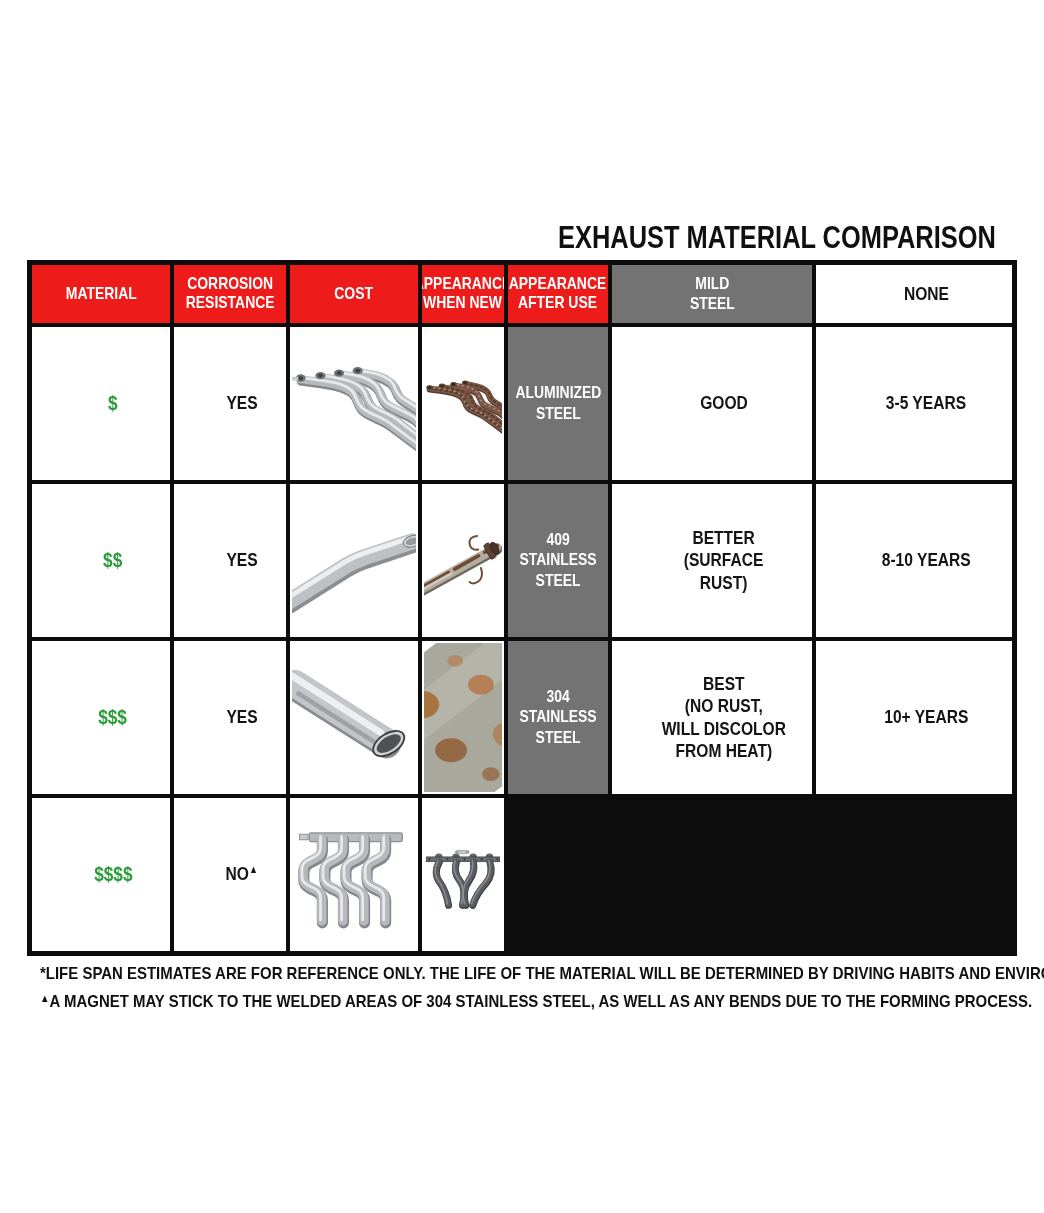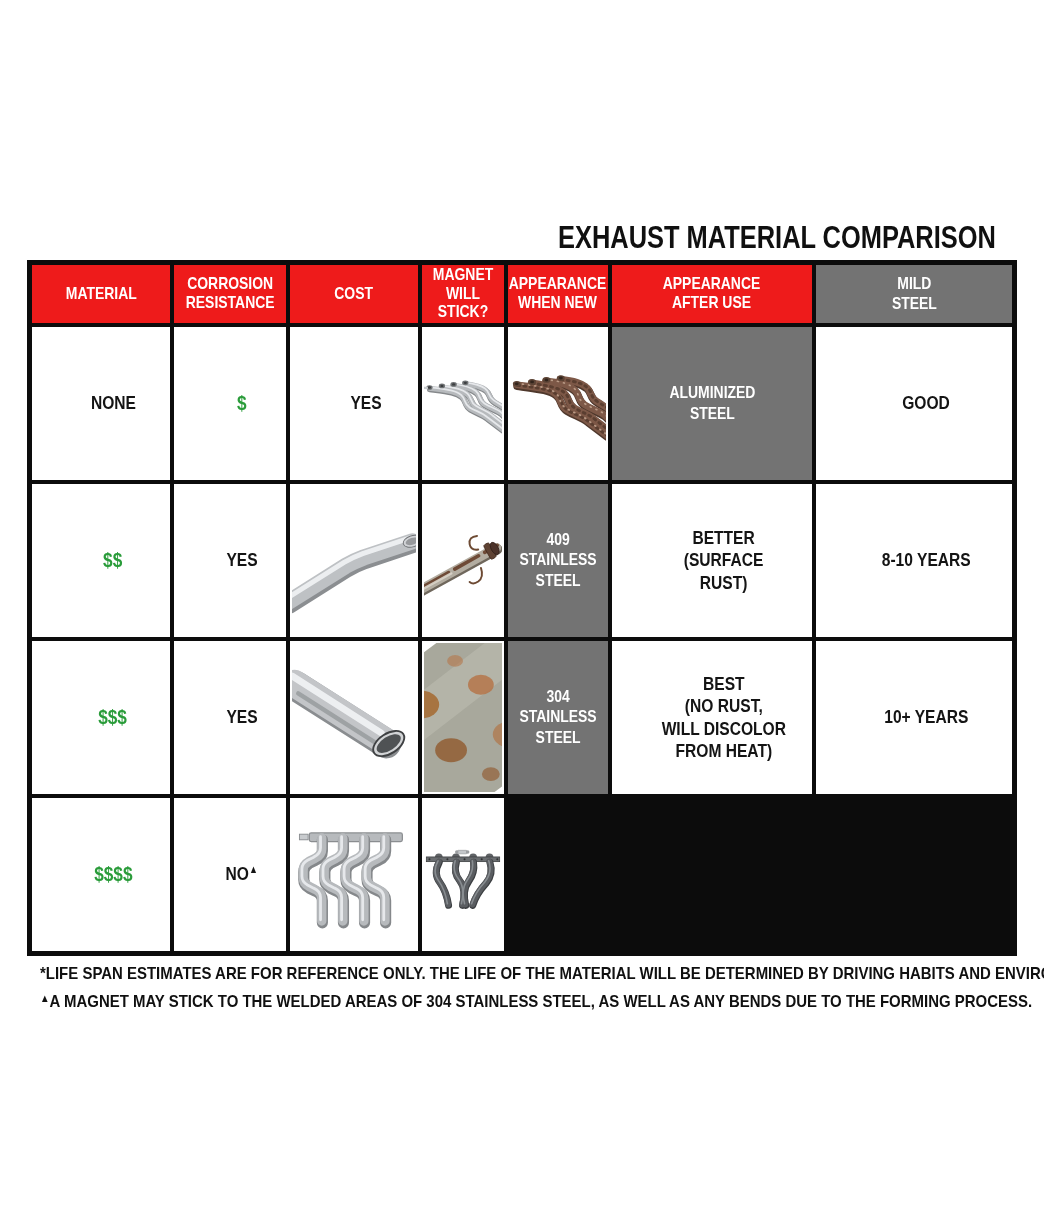--- a/index.html
+++ b/index.html
@@ -54,24 +54,20 @@
 
   <div class="cell head">
       <span class="cond pre">MATERIAL</span>
     </div>
   <div class="cell head">
       <span class="cond pre">CORROSION
 RESISTANCE</span>
     </div>
   <div class="cell head">
       <span class="cond pre">COST</span>
-    </div>
-  <div class="cell head">
-      <span class="cond pre">MAGNET
-WILL STICK?</span>
     </div>
   <div class="cell head">
       <span class="cond pre">APPEARANCE
 WHEN NEW</span>
     </div>
   <div class="cell head">
       <span class="cond pre">APPEARANCE
 AFTER USE</span>
     </div>
 
@@ -162,20 +158,23 @@
       </g>
     </svg>
   </div>
 
   <div class="cell material">
       <span class="cond pre">ALUMINIZED
 STEEL</span>
     </div>
   <div class="cell data">
       <span class="cond pre">GOOD</span>
+    </div>
+  <div class="cell data">
+      <span class="cond">3-5 YEARS</span>
     </div>
   <div class="cell data cost">
       <span class="cond">$$</span>
     </div>
   <div class="cell data">
       <span class="cond"><span>YES</span><span class="tri"></span></span>
     </div>
 
   <div class="cell photo">
     <svg viewBox="0 0 200 150" preserveAspectRatio="xMidYMid meet">

